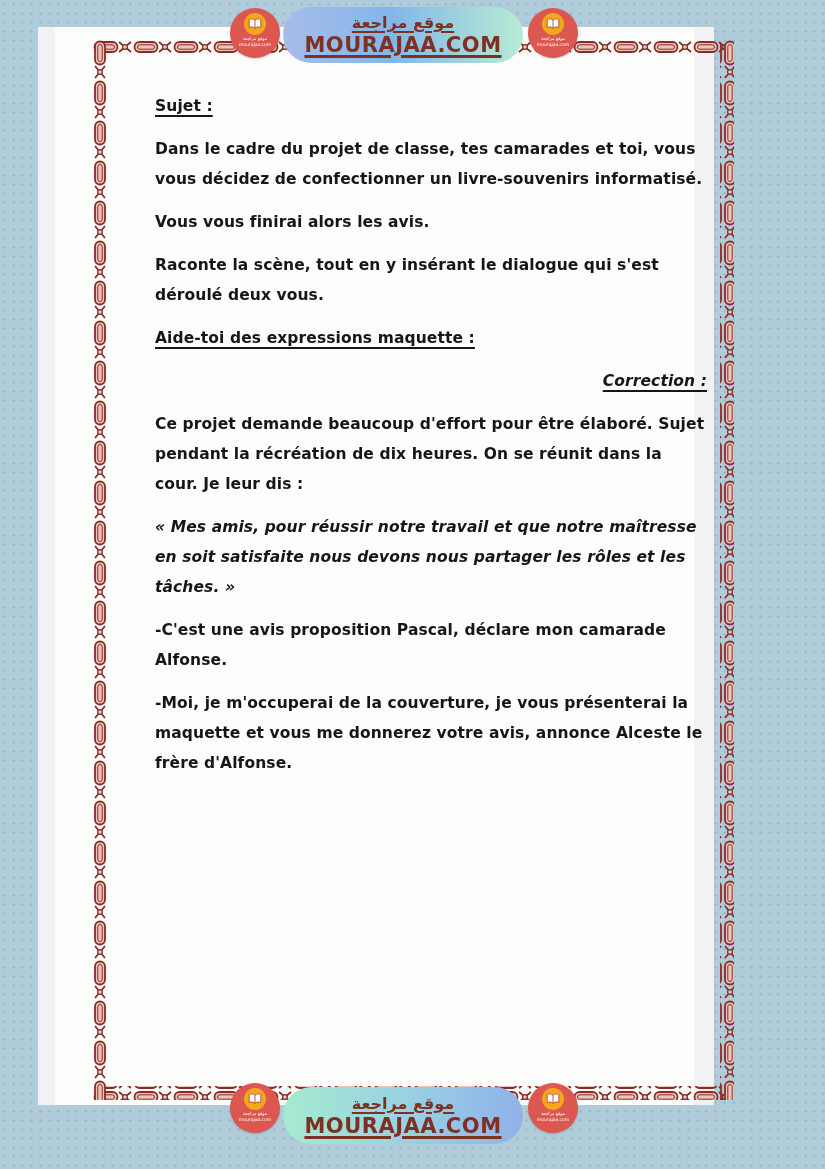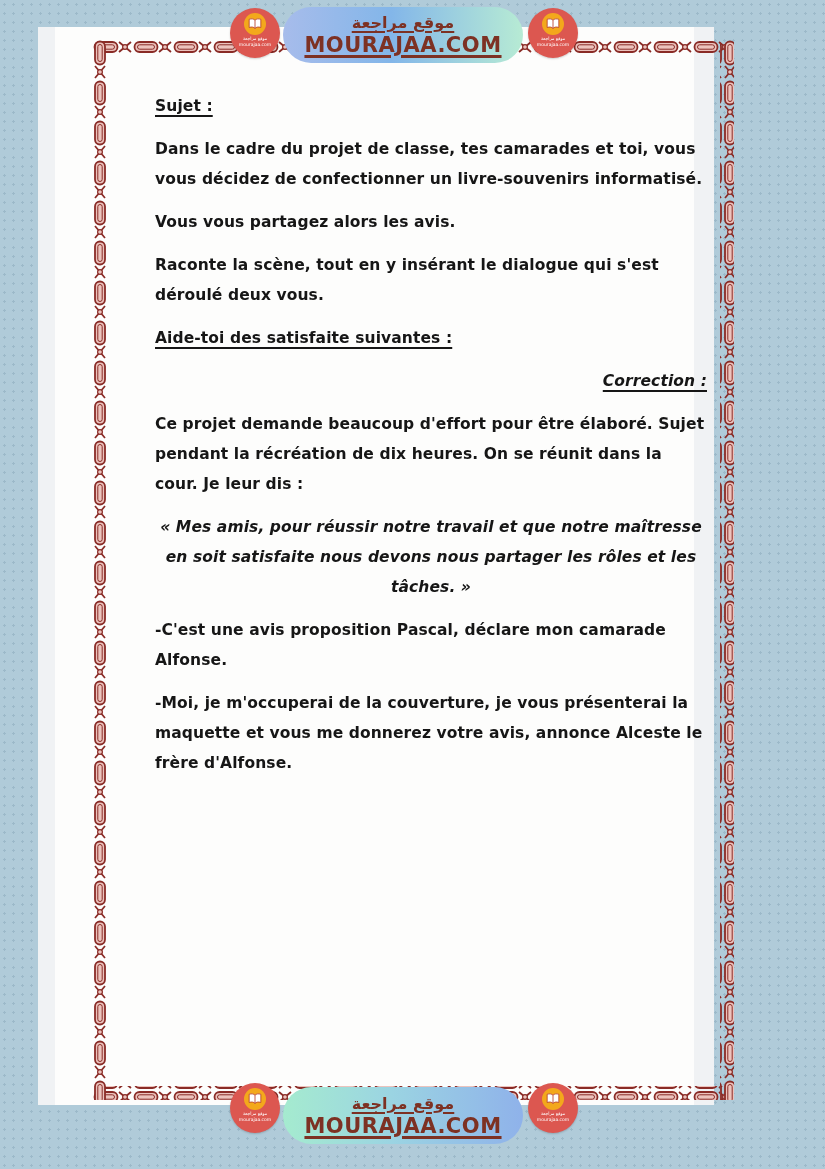--- a/index.html
+++ b/index.html
@@ -17,21 +17,21 @@
   .frame{position:absolute;left:55px;top:13px;width:641px;height:1060px;}
   
   .content{
     position:absolute;left:117px;top:64px;width:552px;
     font-size:15.5px;line-height:30px;color:#161616;font-weight:600;
     letter-spacing:.1px;
   }
   .blk{margin:0 0 13px 0;}
   .heading{font-weight:bold;text-decoration:underline;text-decoration-thickness:1.5px;text-underline-offset:4px;}
   .heading-italic{font-weight:bold;font-style:italic;text-decoration:underline;text-decoration-thickness:1.5px;text-underline-offset:4px;text-align:right;}
-  .body-italic{font-style:italic;text-align:center;}
+  .body-italic{font-style:italic;}
   
   .pill{
     position:absolute;width:240px;border-radius:30px;
     display:flex;flex-direction:column;align-items:center;justify-content:center;gap:1px;
     z-index:5;
   }
   .pill-top{left:283px;top:7px;height:56px;background:linear-gradient(90deg,#a7bceb 0%,#83b6e9 45%,#b7ebd4 100%);}
   .pill-bottom{left:283px;top:1087px;height:57px;background:linear-gradient(90deg,#a5ebcf 0%,#9bd4e2 45%,#8fb2ea 100%);}
   .banner-arabic{
     font-size:16px;font-weight:bold;color:#7d3123;direction:rtl;
@@ -80,23 +80,23 @@
       </defs>
       <rect x="0" y="0" width="641" height="14" fill="url(#chainH)"></rect>
       <rect x="0" y="1046" width="641" height="14" fill="url(#chainH)"></rect>
       <rect x="0" y="0" width="14" height="1060" fill="url(#chainV)"></rect>
       <rect x="627" y="0" width="14" height="1060" fill="url(#chainV)"></rect>
     </svg>
 
     <div class="content">
         <p class="blk heading">Sujet  :</p>
         <p class="blk body">Dans le cadre du projet de classe, tes camarades et toi, vous vous décidez de confectionner un livre-souvenirs informatisé.</p>
-        <p class="blk body">Vous vous partagez alors les avis.</p>
+        <p class="blk body">Vous vous finirai alors les avis.</p>
         <p class="blk body">Raconte la scène, tout en y insérant le dialogue qui s'est déroulé deux vous.</p>
-        <p class="blk heading">Aide-toi des satisfaite suivantes :</p>
+        <p class="blk heading">Aide-toi des expressions maquette :</p>
         <p class="blk heading-italic">Correction :</p>
         <p class="blk body">Ce projet demande beaucoup d'effort pour être élaboré. Sujet pendant la récréation de dix heures. On se réunit dans la cour. Je leur dis :</p>
         <p class="blk body-italic">« Mes amis, pour réussir notre travail et que notre maîtresse en soit satisfaite nous devons nous partager les rôles et les tâches. »</p>
         <p class="blk body">-C'est une avis proposition Pascal, déclare mon camarade Alfonse.</p>
         <p class="blk body">-Moi, je m'occuperai de la couverture, je vous présenterai la maquette et vous me donnerez votre avis, annonce Alceste le frère d'Alfonse.</p>
       </div>
   </div>
 
   <div class="badge badge-tl">
     <div class="badge-inner">

